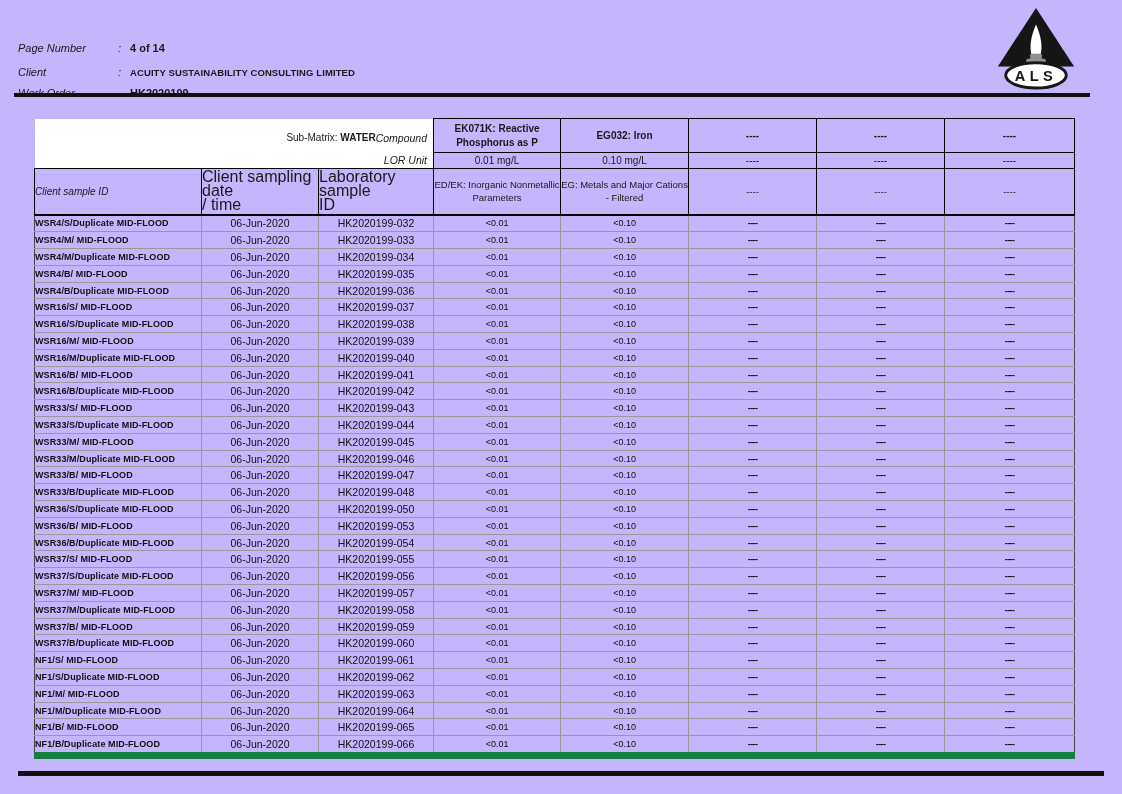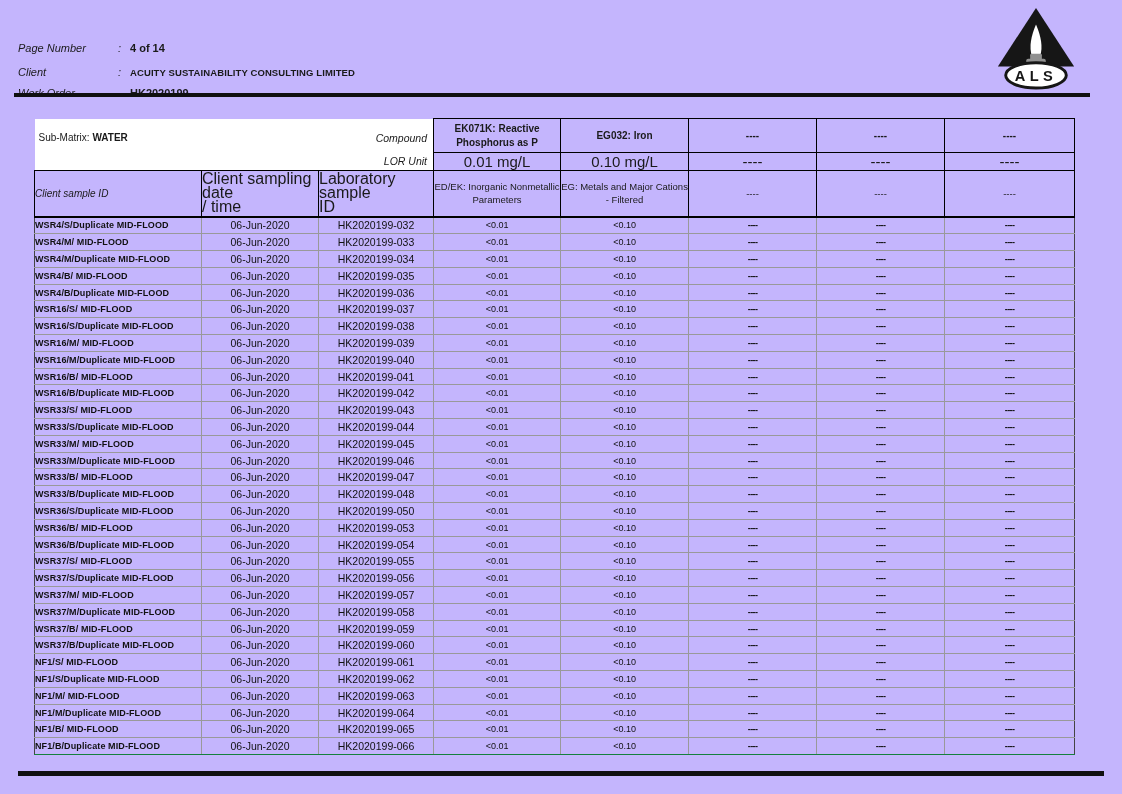--- a/index.html
+++ b/index.html
@@ -20,41 +20,41 @@
   table.results{
     position:absolute;left:34px;top:118px;width:1040px;
     border-collapse:collapse;table-layout:fixed;
   }
   table.results td,table.results th{padding:0;vertical-align:middle;overflow:hidden;white-space:normal;}
   
   tr.r-compound{height:34px;}
   tr.r-lor{height:16px;}
   tr.r-method{height:46px;}
   td.corner{border:none;background:#fff;}
-  .corner-flex{display:flex;justify-content:space-between;align-items:flex-start;padding:5px 6px 0 4px;}
+  .corner-flex{display:flex;justify-content:flex-end;align-items:flex-start;padding:5px 6px 0 4px;}
   .submatrix{font-size:10px;}
   .submatrix b{font-size:10px;}
   .lbl-it{font-style:italic;font-size:10.5px;}
   .corner-right{text-align:right;}
   .corner-right .lbl-it{display:block;padding-right:6px;line-height:15px;}
   th.hc{border:1px solid #000;font-weight:bold;font-size:10px;line-height:14px;
         text-align:center;vertical-align:top;padding-top:3px;}
-  td.hl{border:1px solid #000;font-size:15px;text-align:center;}
+  td.hl{border:1px solid #000;font-size:10px;text-align:center;}
   tr.r-method th,tr.r-method td{border:1px solid #000;border-bottom:2.5px solid #000;}
   th.hm-client{font-style:italic;font-weight:normal;font-size:10px;text-align:left;padding-left:6px;}
   th.hm-it{font-weight:normal;font-size:16px;text-align:left;line-height:14px;}
   td.hm-val{font-size:9.5px;text-align:center;line-height:13.5px;padding:0 6px;}
   
   tbody td{border:1px solid #999;height:15.8px;font-size:10.5px;text-align:center;color:#111;}
   tbody td.c-id{font-weight:bold;font-size:9px;text-align:left;letter-spacing:.1px;}
   tbody td.c-val{font-size:9px;}
   tbody td.c-dash{font-size:9px;font-weight:bold;letter-spacing:-.6px;}
   tbody td:first-child{border-left:1px solid #444;}
   tbody td:last-child{border-right:1px solid #444;}
-  tbody tr:last-child td{border-bottom:1px solid #15803d;}
+  tbody tr:last-child td{border-bottom:7px solid #15803d;}
 </style>
 </head>
 <body>
 
 <div class="page">
 
   <div class="hdr-line" style="top:40px;">
     <span class="lbl">Page Number</span>
     <span class="colon">:</span>
     <span class="hdr-val">4 of 14</span>

